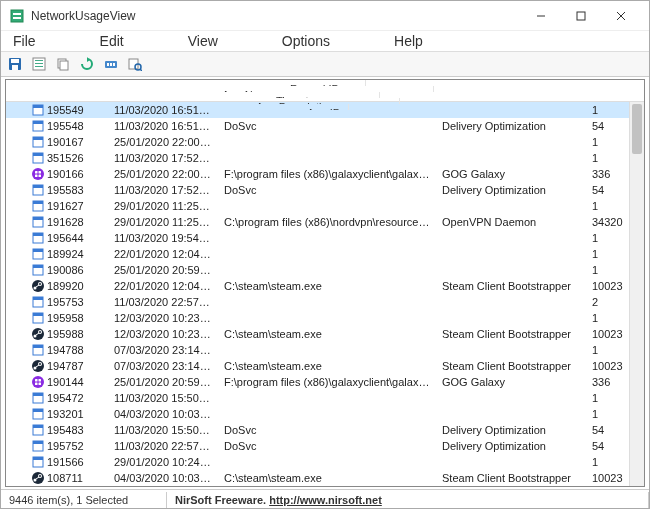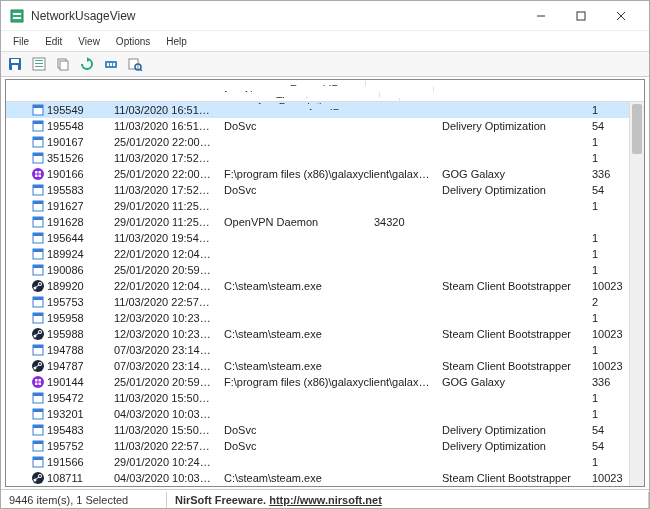--- a/index.html
+++ b/index.html
@@ -22,22 +22,23 @@
 }
 .titlebar .app-icon { width: 16px; height: 16px; margin-right: 6px; display:flex; align-items:center; justify-content:center;}
 .titlebar .title { flex: 1; font-size: 12px; color: #333; }
 .titlebar .win-controls { display: flex; gap: 0; }
 .titlebar .win-btn { width: 40px; height: 28px; display: flex; align-items:center; justify-content:center; color:#555; }
 .menubar {
   height: 20px;
   display: flex;
   align-items: center;
   padding: 0 4px;
-  font-size: 10px;
+  font-size: 14px;
   color: #333;
+  gap: 48px;
 }
 .menubar .menu-item { padding: 2px 8px; cursor: default; }
 .toolbar {
   height: 26px;
   border-top: 1px solid #ddd;
   border-bottom: 1px solid #ccc;
   background: #f7f7f7;
   display: flex;
   align-items: center;
   padding: 0 4px;
@@ -332,20 +333,21 @@
         <div class="cell c-id">
           <span class="row-icon">
             <svg width="12" height="12">
               <rect x="1" y="1" width="10" height="10" fill="#fff" stroke="#3a7bd5" stroke-width="1"></rect>
               <rect x="1" y="1" width="10" height="3" fill="#3a7bd5"></rect>
             </svg>
           </span>
           <span>191628</span>
         </div>
         <div class="cell c-ts">29/01/2020 11:25:00</div>
+        <div class="cell c-app">C:\program files (x86)\nordvpn\resources\...</div>
         <div class="cell c-desc">OpenVPN Daemon</div>
         <div class="cell c-appid">34320</div>
       </div>
       <div class="row">
         <div class="cell c-id">
           <span class="row-icon">
             <svg width="12" height="12">
               <rect x="1" y="1" width="10" height="10" fill="#fff" stroke="#3a7bd5" stroke-width="1"></rect>
               <rect x="1" y="1" width="10" height="3" fill="#3a7bd5"></rect>
             </svg>

